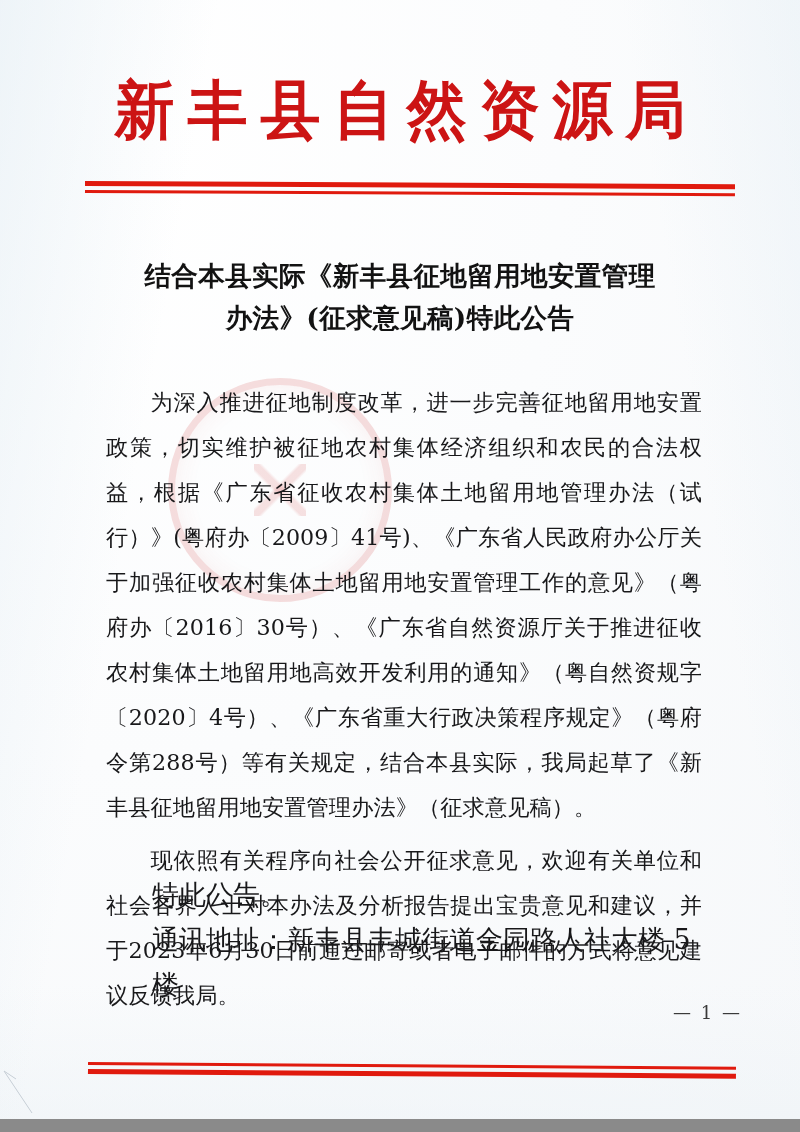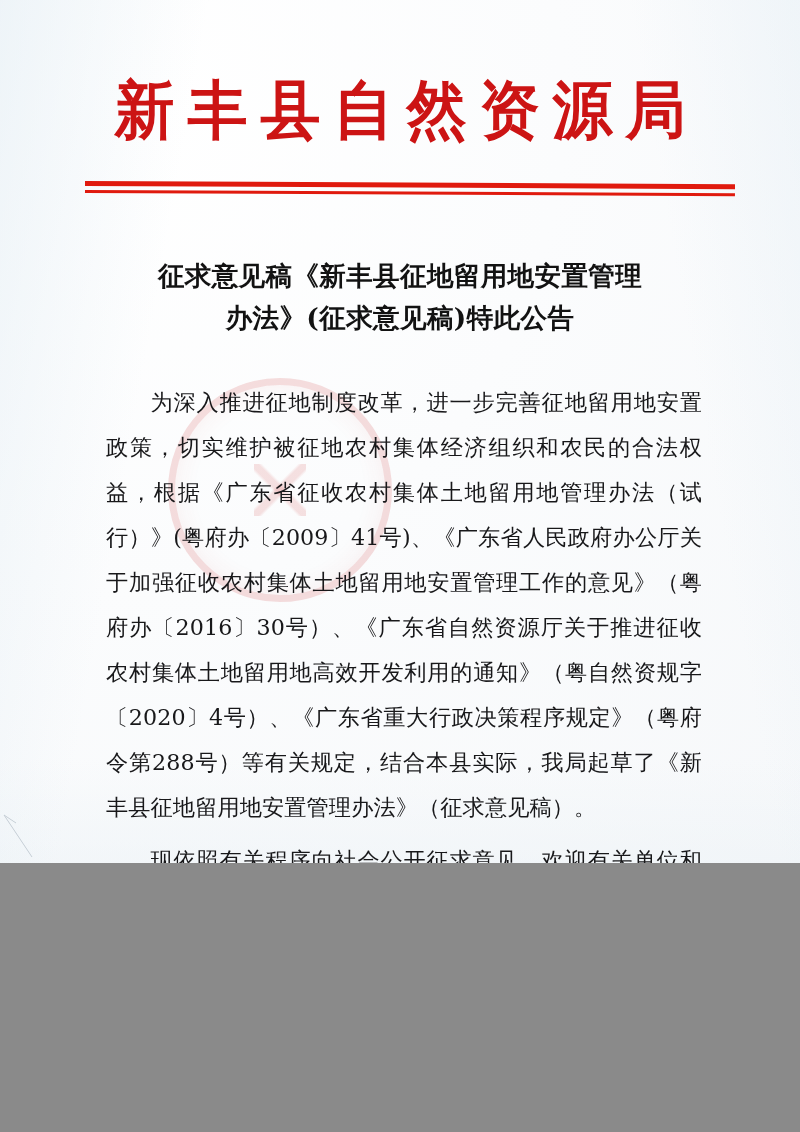--- a/index.html
+++ b/index.html
@@ -5,21 +5,21 @@
 <style>
   html, body {
     margin: 0;
     padding: 0;
     background: #8a8a8a;
   }
 
   .page {
     position: relative;
     width: 800px;
-    height: 863px;
+    height: 1119px;
     margin: 0 auto;
     overflow: hidden;
     background: #fdfdfc;
     background-image:
       radial-gradient(ellipse at 18% 12%, #ffffff 0%, #fbfcfd 45%, #f6f8fa 100%);
     font-family: "DejaVu Serif", "Liberation Serif", serif;
     color: #1b1b1b;
     box-sizing: border-box;
   }
 
@@ -202,21 +202,21 @@
     <div class="letterhead-title">新丰县自然资源局</div>
   </div>
 
   <div class="rule-group-top">
     <div class="rule-thick"></div>
     <div class="rule-gap"></div>
     <div class="rule-thin"></div>
   </div>
 
   <div class="doc-title">
-    <span class="title-line-1">征求意见稿《新丰县征地留用地安置管理</span>
+    <span class="title-line-1">结合本县实际《新丰县征地留用地安置管理</span>
     <span class="title-line-2">办法》(征求意见稿)特此公告</span>
   </div>
 
   <div class="body-block">
     <p class="para">为深入推进征地制度改革，进一步完善征地留用地安置政策，切实维护被征地农村集体经济组织和农民的合法权益，根据《广东省征收农村集体土地留用地管理办法（试行）》(粤府办〔2009〕41号)、《广东省人民政府办公厅关于加强征收农村集体土地留用地安置管理工作的意见》（粤府办〔2016〕30号）、《广东省自然资源厅关于推进征收农村集体土地留用地高效开发利用的通知》（粤自然资规字〔2020〕4号）、《广东省重大行政决策程序规定》（粤府令第288号）等有关规定，结合本县实际，我局起草了《新丰县征地留用地安置管理办法》（征求意见稿）。</p>
     <p class="para">现依照有关程序向社会公开征求意见，欢迎有关单位和社会各界人士对本办法及分析报告提出宝贵意见和建议，并于2023年6月30日前通过邮寄或者电子邮件的方式将意见建议反馈我局。</p>
   </div>
 
   <div class="closing">
     <p class="line">特此公告。</p>

